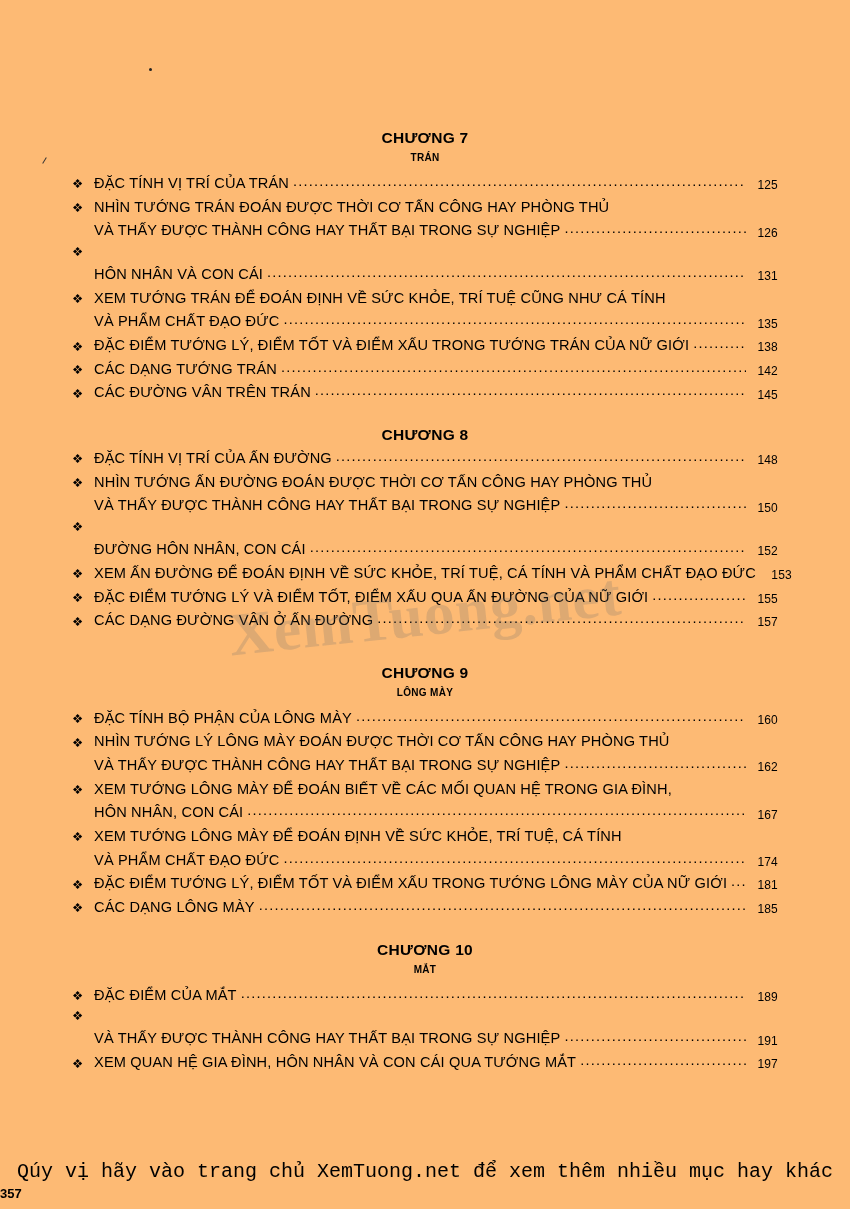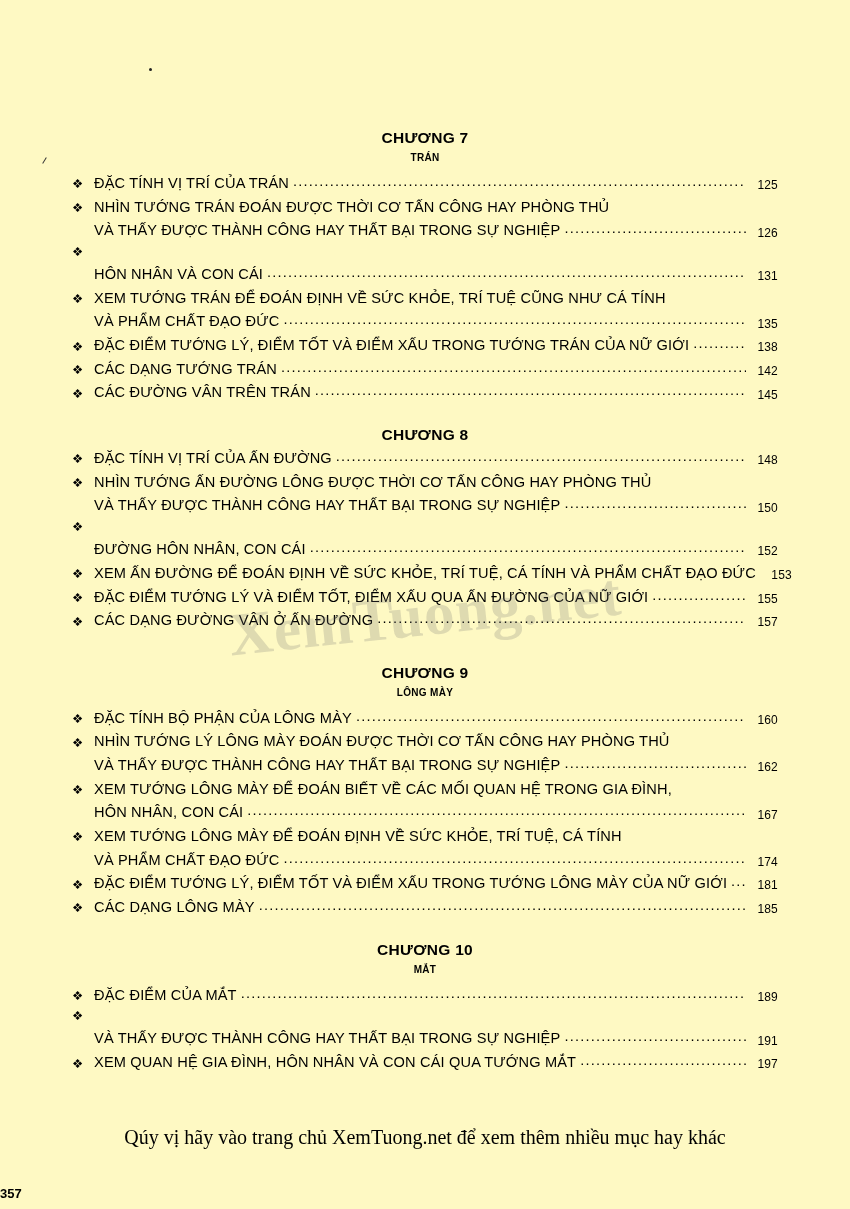--- a/index.html
+++ b/index.html
@@ -9,21 +9,21 @@
   }
   body {
     font-family: "Liberation Sans", sans-serif;
     color: #000000;
   }
   .page {
     position: relative;
     width: 850px;
     height: 1209px;
     overflow: hidden;
-    background: #fef9c3;
+    background: #fdba74;
     box-sizing: border-box;
   }
   .content {
     position: absolute;
     left: 0;
     top: 0;
     width: 850px;
     height: 1209px;
   }
   .stray-dot {
@@ -125,25 +125,25 @@
     font-weight: bold;
     color: rgba(110,110,110,0.22);
     white-space: nowrap;
     letter-spacing: 1px;
     pointer-events: none;
     font-family: "Liberation Serif", serif;
   }
   .footer-note {
     position: absolute;
     left: 0;
-    top: 1126px;
+    top: 1160px;
     width: 850px;
     text-align: center;
     font-size: 20px;
-    font-family: Liberation Serif, serif;
+    font-family: Liberation Mono, monospace;
     color: #000;
     white-space: nowrap;
   }
   .footer-page {
     position: absolute;
     left: 0;
     top: 1186px;
     width: 850px;
     font-size: 13px;
     font-weight: bold;
@@ -247,21 +247,21 @@
             <span class="bullet">❖</span>
             <span class="entry-text">ĐẶC TÍNH VỊ TRÍ CỦA ẤN ĐƯỜNG</span>
             <span class="dots">............................................................................................................................................</span>
             <span class="page-num">148</span>
           </div>
         </div>
 
         <div class="entry">
           <div class="entry-row">
             <span class="bullet">❖</span>
-            <span class="entry-text">NHÌN TƯỚNG ẤN ĐƯỜNG LÔNG ĐƯỢC THỜI CƠ TẤN CÔNG HAY PHÒNG THỦ</span>
+            <span class="entry-text">NHÌN TƯỚNG ẤN ĐƯỜNG ĐOÁN ĐƯỢC THỜI CƠ TẤN CÔNG HAY PHÒNG THỦ</span>
           </div>
           <div class="entry-row">
             <span class="cont-text">VÀ THẤY ĐƯỢC THÀNH CÔNG HAY THẤT BẠI TRONG SỰ NGHIỆP</span>
             <span class="dots">............................................................................................................................................</span>
             <span class="page-num">150</span>
           </div>
         </div>
 
         <div class="entry">
           <div class="entry-row">

